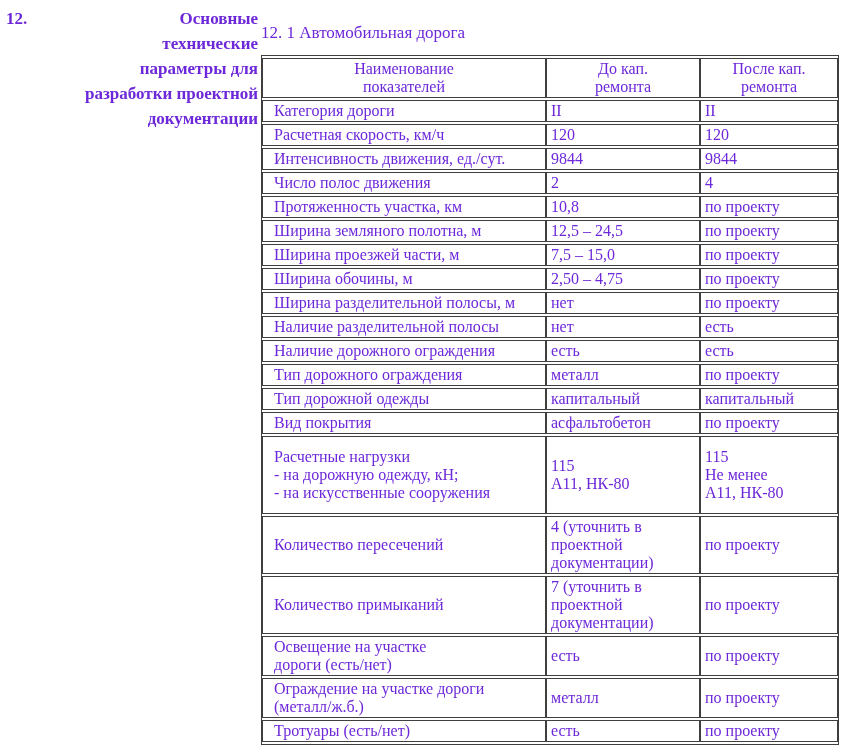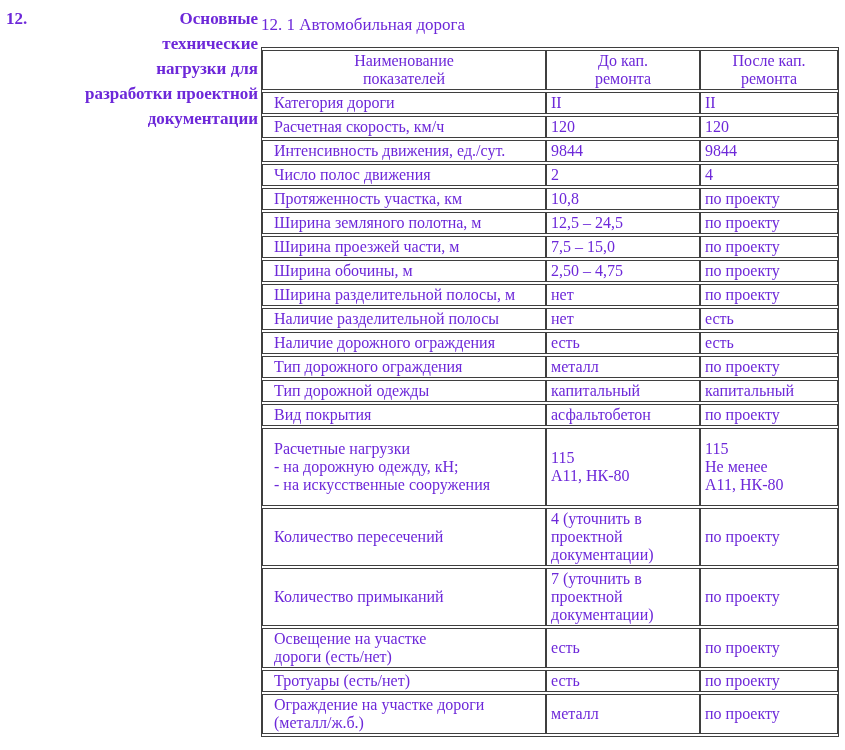--- a/index.html
+++ b/index.html
@@ -38,21 +38,21 @@
   
   .content {
     position: absolute;
     left: 261px;
     top: 6px;
     width: 580px;
   }
   .doc-heading {
     font-size: 17px;
     font-weight: normal;
-    margin: 8px 0 11px 0;
+    margin: 16px 0 11px 0;
     line-height: 22px;
   }
   
   table.params {
     border-collapse: separate;
     border-spacing: 0 2px;
     table-layout: fixed;
     width: 578px;
     border: 1px solid #3f3f3f;
     font-size: 16px;
@@ -87,21 +87,21 @@
 </head>
 <body>
 
 <div class="page">
 
   <div class="section-block">
     <div class="section-number">12.</div>
     <div class="section-title">
       <div>Основные</div>
       <div>технические</div>
-      <div>нагрузки для</div>
+      <div>параметры для</div>
       <div>разработки проектной</div>
       <div>документации</div>
     </div>
   </div>
 
   <div class="content">
     <h2 class="doc-heading">12. 1 Автомобильная дорога</h2>
 
     <table class="params">
       <colgroup>
@@ -214,27 +214,27 @@
 документации)</td>
           <td class="val">по проекту</td>
         </tr>
         <tr>
           <td class="name">Освещение на участке
 дороги (есть/нет)</td>
           <td class="val">есть</td>
           <td class="val">по проекту</td>
         </tr>
         <tr>
-          <td class="name">Тротуары (есть/нет)</td>
-          <td class="val">есть</td>
-          <td class="val">по проекту</td>
-        </tr>
-        <tr>
           <td class="name">Ограждение на участке дороги
 (металл/ж.б.)</td>
           <td class="val">металл</td>
           <td class="val">по проекту</td>
         </tr>
+        <tr>
+          <td class="name">Тротуары (есть/нет)</td>
+          <td class="val">есть</td>
+          <td class="val">по проекту</td>
+        </tr>
       </tbody>
     </table>
   </div>
 
 </div>
 
 </body></html>

